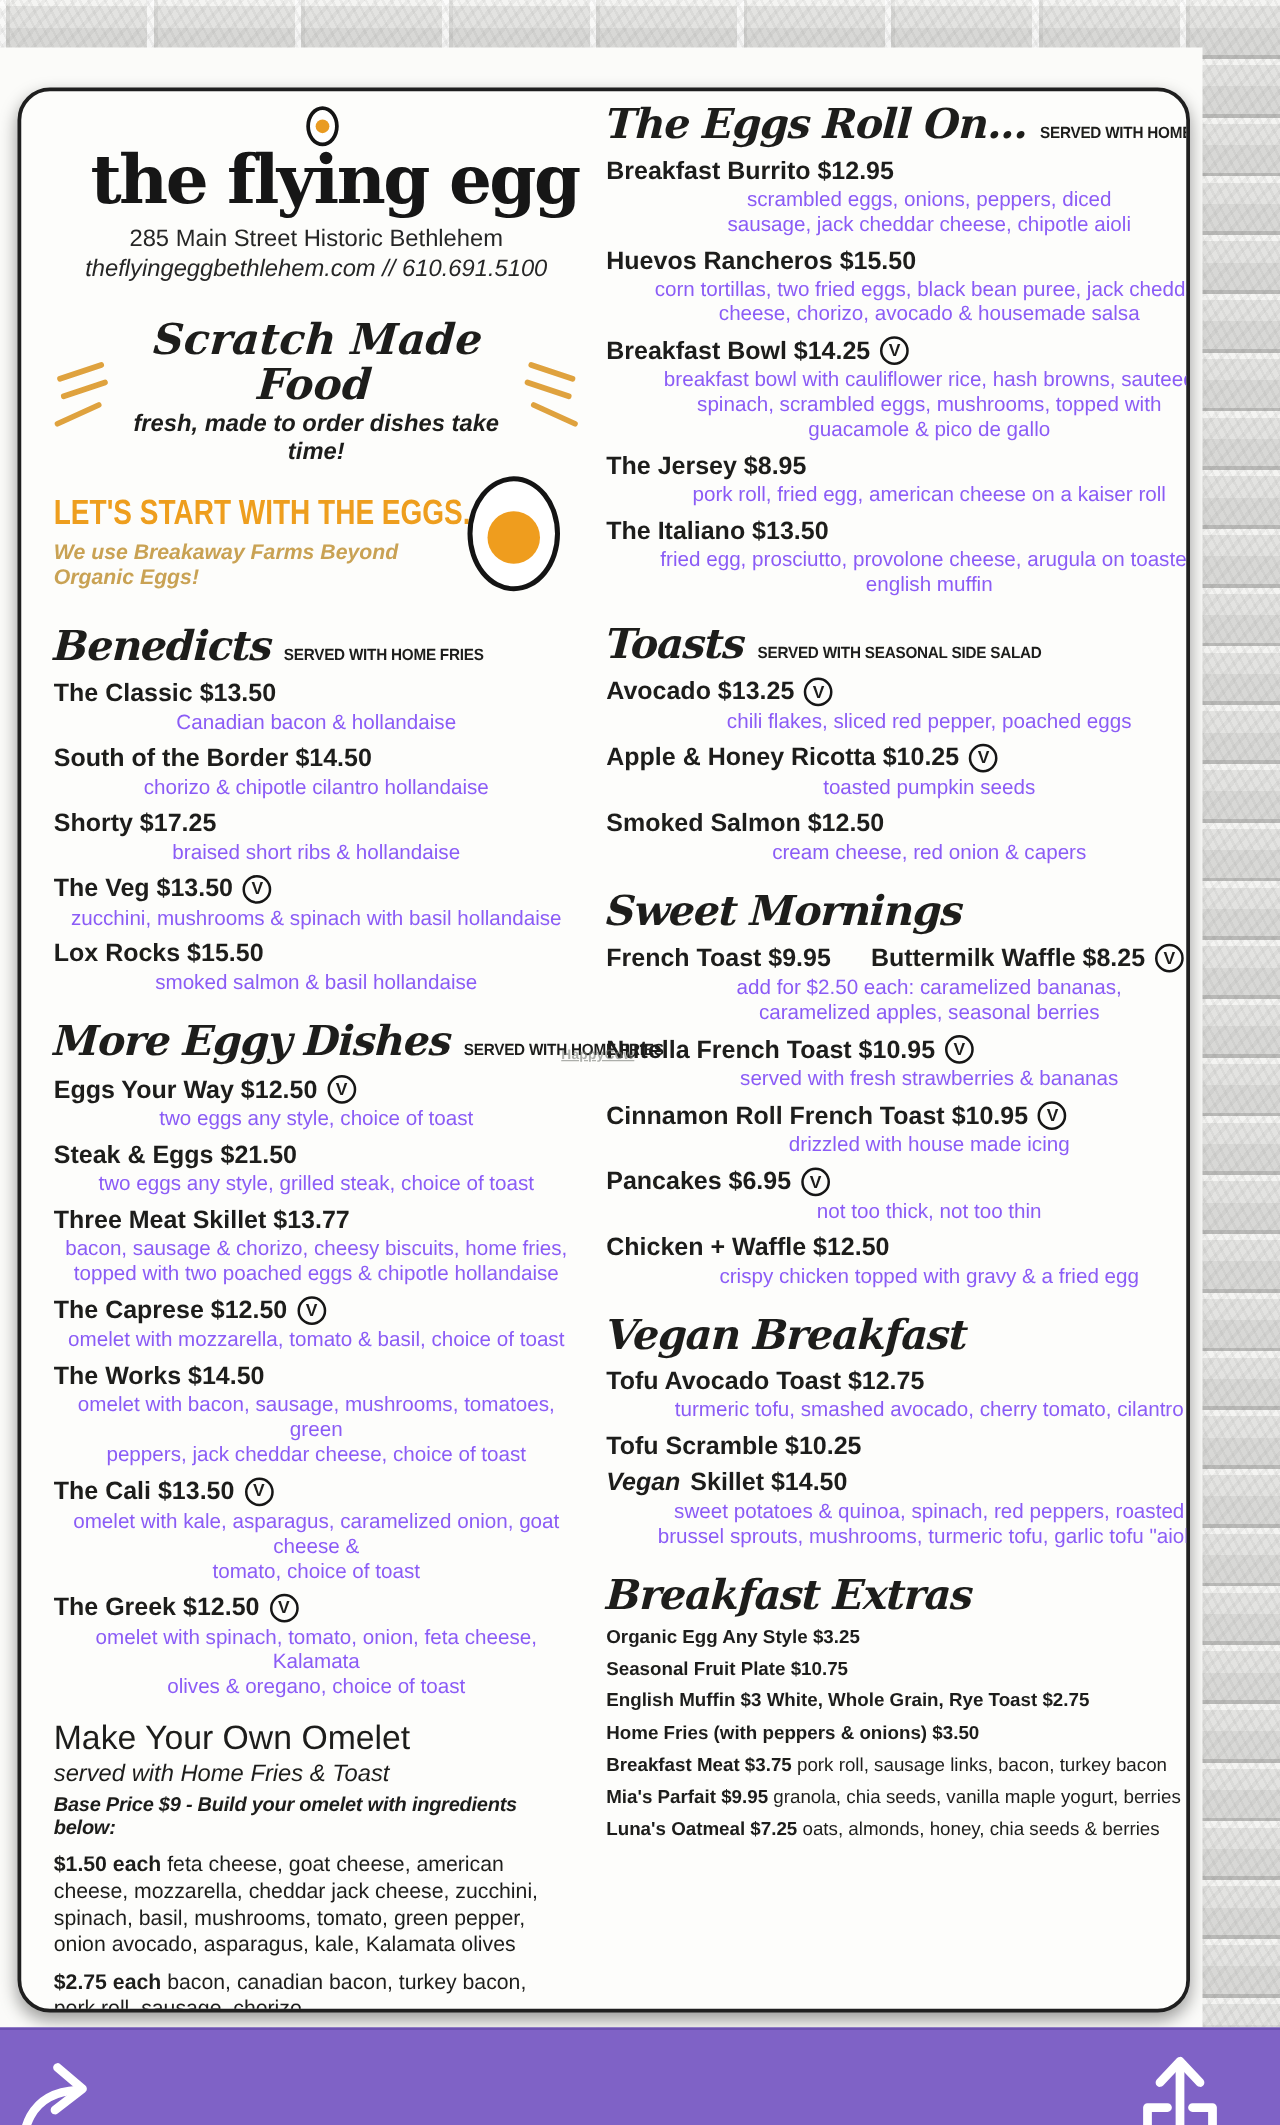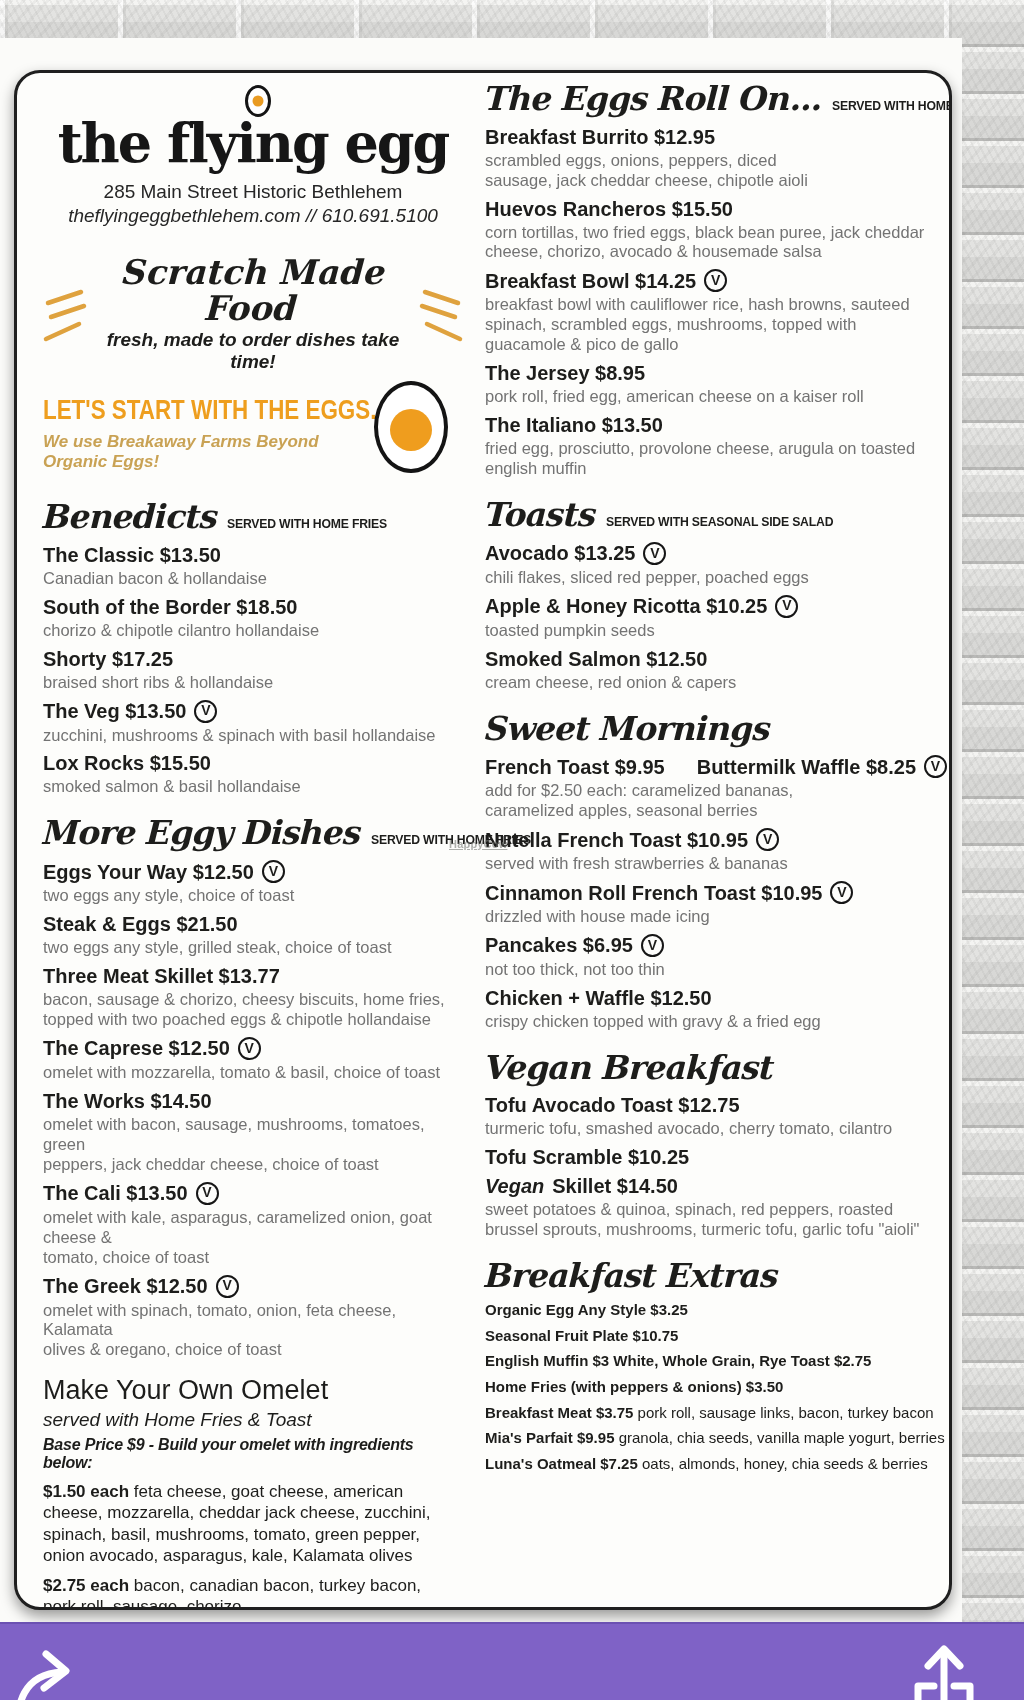--- a/index.html
+++ b/index.html
@@ -25,21 +25,21 @@
   .divider{width:4px;margin:16px 0;border-radius:2px;
     background-image:repeating-linear-gradient(180deg,#db9f3e 0 20px,transparent 20px 43px);}
   .col-right{flex:1;padding:4px 10px 0 16px;}
 
   
   .logo-block{position:relative;text-align:center;padding-top:30px;}
   .logo-egg{position:absolute;top:0;left:50%;transform:translateX(-8px);width:26px;height:32px;
     background:#fff;border:3px solid #141414;border-radius:50%;box-sizing:border-box;}
   .logo-egg::after{content:"";position:absolute;left:50%;top:50%;transform:translate(-50%,-50%);
     width:11px;height:11px;border-radius:50%;background:#e99b22;}
-  .logo-text{font-family:"DejaVu Serif",serif;font-weight:bold;font-size:54px;letter-spacing:-2px;line-height:1.05;color:#161616;}
+  .logo-text{font-family:"DejaVu Serif",serif;font-weight:bold;font-size:54px;letter-spacing:-2px;line-height:1.05;color:#161616;text-align:right;}
   .addr1{font-size:19px;margin-top:9px;color:#262626;}
   .addr2{font-size:19px;font-style:italic;color:#262626;margin-top:2px;}
 
   
   .scratch{display:flex;align-items:center;justify-content:center;margin-top:28px;gap:2px;}
   .rays{flex:0 0 auto;}
   .rays.flip{transform:scaleX(-1);}
   .scratch-center{text-align:center;}
   .scratch-title{font-family:"DejaVu Serif",serif;font-style:italic;font-weight:bold;font-size:34px;line-height:1.05;transform:skewX(-4deg);}
   .scratch-sub{font-style:italic;font-weight:bold;font-size:19px;margin-top:3px;}
@@ -63,21 +63,21 @@
   .sec-note{font-weight:bold;font-size:13px;letter-spacing:-.2px;transform:scaleX(.94);transform-origin:left;}
   .sec-title-plain{font-weight:normal;font-size:27px;line-height:1.1;margin-top:6px;}
   .sec-sub{font-style:italic;font-size:19px;margin-top:3px;}
   .sec-sub2{font-style:italic;font-weight:bold;font-size:16px;letter-spacing:-.2px;margin-top:5px;}
 
   .item{margin-top:7px;}
   .item-title{font-weight:bold;font-size:20px;line-height:1.1;display:flex;align-items:center;gap:8px;}
   .item-title .gap{width:16px;}
   .veg{display:inline-flex;align-items:center;justify-content:center;flex:0 0 auto;width:23px;height:23px;
     border:2.5px solid #161616;border-radius:50%;font-size:14px;font-weight:bold;box-sizing:border-box;}
-  .item-desc{font-size:16.5px;line-height:1.21;margin-top:3px;color:#737373;white-space:pre-line;}
+  .item-desc{font-size:16.5px;line-height:1.21;margin-top:3px;color:#8b5cf6;white-space:pre-line;text-align:center;}
 
   .line-item{font-size:17px;line-height:1.25;margin-top:9px;white-space:pre-line;}
   .section.compact .line-item{font-size:15px;line-height:1.58;margin-top:2px;}
   .line-item b{font-weight:bold;}
 
   
   .watermark{position:absolute;left:449px;top:838px;font-size:11px;font-weight:bold;
     color:rgba(118,122,116,.6);letter-spacing:.2px;text-decoration:underline;}
 
   
@@ -140,21 +140,21 @@
                 <span class="sec-note">SERVED WITH HOME FRIES</span>
               </div>
               <div class="item">
                 <div class="item-title">
                   <span class="t">The Classic $13.50</span>
                 </div>
                 <div class="item-desc">Canadian bacon &amp; hollandaise</div>
               </div>
               <div class="item">
                 <div class="item-title">
-                  <span class="t">South of the Border $18.50</span>
+                  <span class="t">South of the Border $14.50</span>
                 </div>
                 <div class="item-desc">chorizo &amp; chipotle cilantro hollandaise</div>
               </div>
               <div class="item">
                 <div class="item-title">
                   <span class="t">Shorty $17.25</span>
                 </div>
                 <div class="item-desc">braised short ribs &amp; hollandaise</div>
               </div>
               <div class="item">

